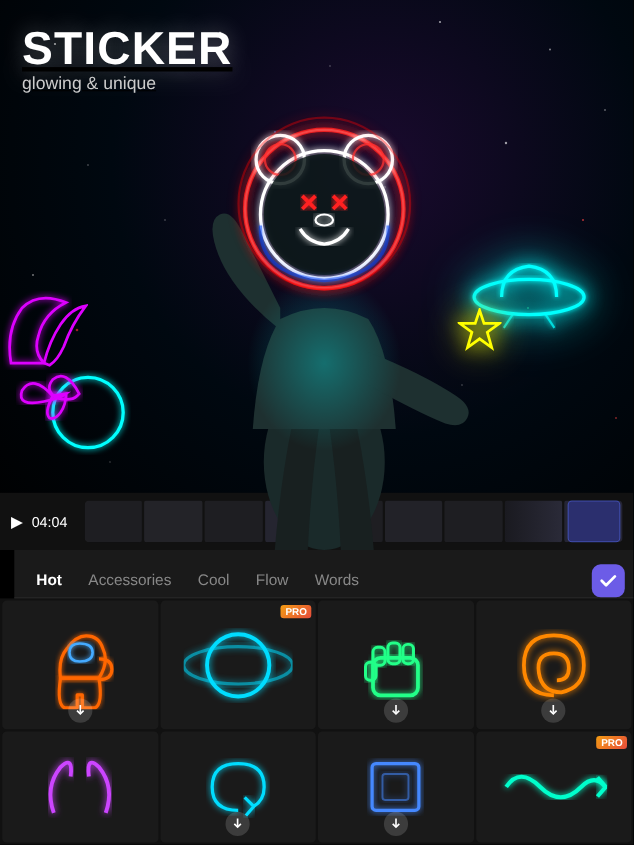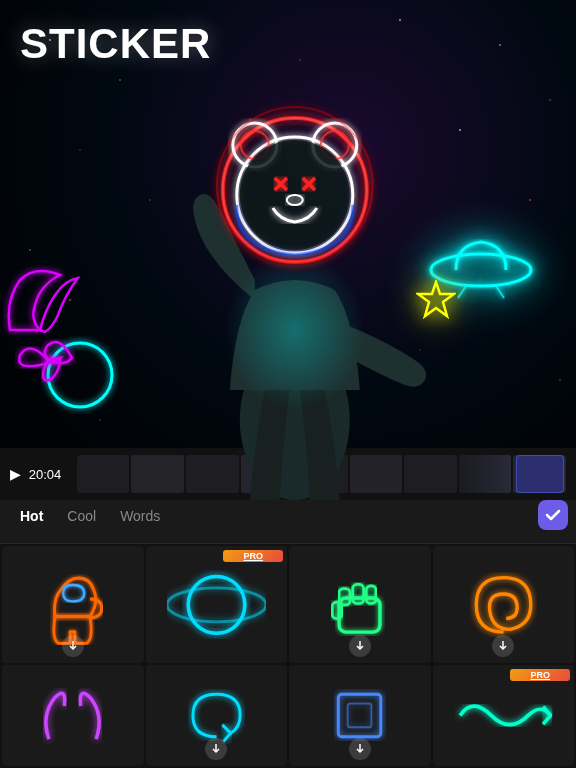--- a/index.html
+++ b/index.html
@@ -33,20 +33,21 @@
       position: absolute;
       inset: 0;
     }
 
     
     .title-area {
       position: absolute;
       top: 20px;
       left: 20px;
       z-index: 10;
+      text-decoration: underline;
     }
     .title-main {
       font-size: 42px;
       font-weight: 900;
       color: #fff;
       letter-spacing: 1px;
       text-shadow: 0 0 20px rgba(255,255,255,0.3);
     }
     .title-sub {
       font-size: 16px;
@@ -135,26 +136,26 @@
       border-radius: 2px;
       min-width: 0;
     }
     .film-frame:nth-child(odd) { background: #222; }
     .film-frame:nth-child(3n) { background: #1e1e24; }
 
     
     #tabs {
       position: absolute;
       top: 500px;
-      left: 0;
+      left: 13px;
       right: 0;
       height: 44px;
       background: #1a1a1a;
       display: flex;
-      align-items: flex-start;
+      align-items: flex-end;
       padding: 0 8px;
       gap: 0;
       border-bottom: 1px solid #2a2a2a;
       z-index: 10;
     }
 
     .tab-item {
       padding: 8px 12px;
       color: #888;
       font-size: 14px;
@@ -217,23 +218,22 @@
     }
 
     .pro-badge {
       position: absolute;
       top: 4px;
       right: 4px;
       background: linear-gradient(135deg, #f39c12, #e74c3c);
       color: #fff;
       font-size: 9px;
       font-weight: 700;
-      padding: 1px 20px;
+      padding: 1px 4px;
       border-radius: 3px;
-      text-decoration: underline;
     }
 
     .download-badge {
       position: absolute;
       bottom: 6px;
       right: 50%;
       transform: translateX(50%);
       width: 22px;
       height: 22px;
       background: rgba(255,255,255,0.15);
@@ -282,20 +282,21 @@
     <circle cx="480" cy="280" r="0.8" fill="#44ff88" opacity="0.5"></circle>
     <circle cx="250" cy="120" r="1" fill="#4488ff" opacity="0.5"></circle>
     <circle cx="420" cy="350" r="0.6" fill="white" opacity="0.4"></circle>
     <circle cx="560" cy="380" r="0.9" fill="#ff4444" opacity="0.5"></circle>
     <circle cx="100" cy="420" r="0.7" fill="white" opacity="0.3"></circle>
     <circle cx="320" cy="400" r="1.1" fill="#44ffff" opacity="0.4"></circle>
   </svg>
 
   <div class="title-area">
     <div class="title-main">STICKER</div>
+    <div class="title-sub">glowing &amp; unique</div>
   </div>
 
   <svg class="person-svg" width="340" height="460" viewBox="0 0 340 460">
 
     <defs>
       <radialGradient id="bodyGrad" cx="50%" cy="50%" r="50%">
         <stop offset="0%" stop-color="#2a3a3a"></stop>
         <stop offset="100%" stop-color="#0a1a1a"></stop>
       </radialGradient>
       <radialGradient id="cyanGlow" cx="50%" cy="50%" r="50%">
@@ -405,39 +406,41 @@
     <path d="M38 40 Q30 55 35 60 Q40 62 45 55 Q50 48 50 38Z" fill="none" stroke="#dd00ff" stroke-width="2.5" filter="url(#batGlow)"></path>
   </svg>
 
   <svg class="neon-sticker wing-top" viewBox="0 0 80 80">
     <path d="M10 70 Q5 40 20 20 Q35 5 60 15 Q40 25 35 45 Q30 60 40 70Z" fill="none" stroke="#dd00ff" stroke-width="2.5" filter="url(#batGlow)"></path>
     <path d="M40 70 Q45 50 55 35 Q65 20 78 18 Q65 35 58 55 Q52 68 45 72Z" fill="none" stroke="#dd00ff" stroke-width="2.5"></path>
   </svg>
 
   <div class="timeline-bar" style="position:absolute;bottom:0;left:0;right:0;height:52px;background:#111;display:flex;align-items:center;padding:0 10px;gap:8px;">
     <span class="play-btn">▶</span>
-    <span class="time-label">20:04</span>
+    <span class="time-label">04:04</span>
     <div class="film-strip">
       <div class="film-frame" style="background:#1e1e22;"></div>
       <div class="film-frame" style="background:#232328;"></div>
       <div class="film-frame" style="background:#1e1e22;"></div>
       <div class="film-frame" style="background:#252530;"></div>
       <div class="film-frame" style="background:#1e1e22;"></div>
       <div class="film-frame" style="background:#222228;"></div>
       <div class="film-frame" style="background:#1e1e22;"></div>
       <div class="film-frame" style="background:#2a2a35;background:linear-gradient(90deg,#1a1a20,#2a2a38);"></div>
       <div class="film-frame" style="background:#252535;"></div>
     </div>
     <div style="position:absolute;right:12px;top:7px;width:48px;height:38px;background:rgba(50,60,180,0.45);border-radius:4px;border:1px solid rgba(80,100,220,0.6);"></div>
   </div>
 </div>
 
 <div id="tabs">
   <div class="tab-item active">Hot</div>
+  <div class="tab-item">Accessories</div>
   <div class="tab-item">Cool</div>
+  <div class="tab-item">Flow</div>
   <div class="tab-item">Words</div>
   <div class="tab-check">
     <svg viewBox="0 0 16 16" fill="none">
       <polyline points="2,8 6,12 14,4" stroke="white" stroke-width="2.5" stroke-linecap="round" stroke-linejoin="round"></polyline>
     </svg>
   </div>
 </div>
 
 <div id="sticker-grid">
 

